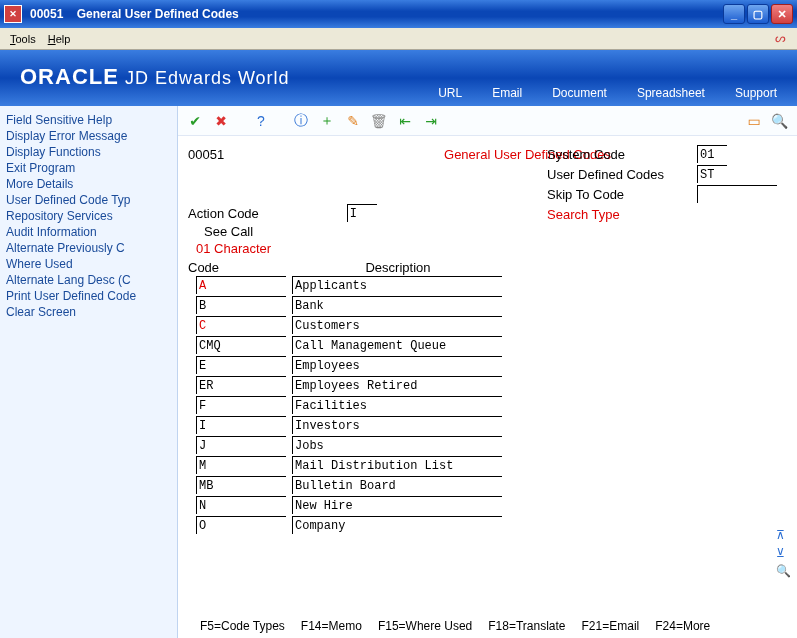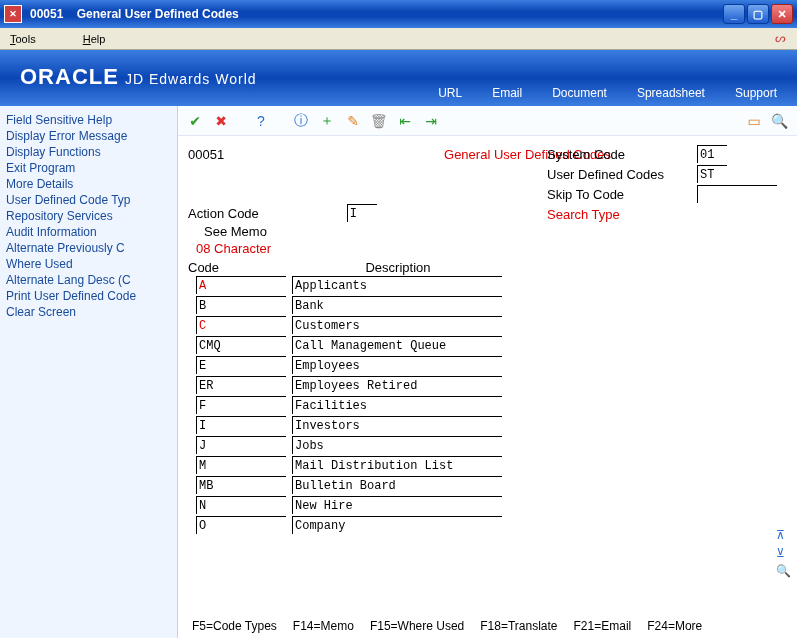--- a/index.html
+++ b/index.html
@@ -7,30 +7,30 @@
 
 
 .titlebar { height: 28px; background: linear-gradient(to bottom, #3a7de0 0%, #0a46b5 40%, #0a46b5 60%, #3a7de0 100%); display: flex; align-items: center; color: #fff; font-size: 12px; font-weight: bold; }
 .titlebar .app-icon { width: 18px; height: 18px; margin: 0 4px; background: #d04040; border: 1px solid #fff; display: flex; align-items: center; justify-content: center; font-size: 9px; }
 .titlebar .title-text { flex: 1; padding-left: 4px; }
 .titlebar .win-btns { display: flex; margin-right: 4px; gap: 2px; }
 .titlebar .win-btn { width: 22px; height: 20px; background: linear-gradient(to bottom, #6fa6ef, #1a5bcf); border: 1px solid #0a3a9a; border-radius: 3px; display: flex; align-items: center; justify-content: center; color: #fff; font-weight: bold; font-size: 11px; }
 .titlebar .win-btn.close { background: linear-gradient(to bottom, #f08080, #d04040); border-color: #a02020; }
 
 
-.menubar { height: 22px; background: #ece9d8; border-bottom: 1px solid #aca899; display: flex; align-items: center; font-size: 11px; padding: 0 4px; gap: 35px; }
+.menubar { height: 22px; background: #ece9d8; border-bottom: 1px solid #aca899; display: flex; align-items: center; font-size: 11px; padding: 0 4px; }
 .menubar .menu-item { padding: 2px 6px; }
 .menubar .menu-item .ul { text-decoration: underline; }
 .menubar .spacer { flex: 1; }
 .menubar .corner-icon { width: 16px; height: 16px; color: #d04040; font-size: 12px; margin-right: 2px; }
 
 
 .banner { height: 56px; background: linear-gradient(to bottom, #3a7de0 0%, #0a46b5 50%, #3a7de0 100%); display: flex; align-items: flex-end; color: #fff; padding: 0 20px 4px 20px; position: relative; }
 .banner .logo { font-family: Arial, sans-serif; font-weight: bold; font-size: 22px; letter-spacing: 1px; margin-bottom: 12px; }
-.banner .logo-sub { font-size: 14px; margin-left: 6px; font-weight: normal; }
+.banner .logo-sub { font-size: 18px; margin-left: 6px; font-weight: normal; }
 .banner .links { display: flex; gap: 30px; margin-left: auto; font-size: 12px; padding-bottom: 2px; }
 .banner .link { color: #fff; }
 
 
 .mainwrap { display: flex; height: calc(638px - 28px - 22px - 56px); background: #c2410c; }
 
 
 .sidebar { width: 178px; background: #eef5ff; border-right: 1px solid #c0d4f0; padding: 6px 4px; font-size: 12px; color: #1a4b9a; }
 .sidebar .side-item { padding: 1px 2px; white-space: nowrap; overflow: hidden; }
 
@@ -69,21 +69,21 @@
 .grid-body { }
 .grid-row { display: flex; height: 20px; align-items: center; }
 .cell-code { width: 90px; height: 18px; border: 1px solid #000; border-right: none; border-bottom: none; font-family: "Courier New", monospace; font-size: 12px; padding: 0 2px; background: #fff; margin-right: 6px; margin-left:8px;}
 .cell-desc { width: 210px; height: 18px; border: 1px solid #000; border-right: none; border-bottom: none; font-family: "Courier New", monospace; font-size: 12px; padding: 0 2px; background: #fff; }
 .cell-code.redtxt { color: #d00; }
 
 
 .navicons { position: absolute; right: 6px; bottom: 36px; display: flex; flex-direction: column; gap: 4px; font-size: 12px; color: #2a6ed3; }
 
 
-.footer { position: absolute; bottom: 0; left: 4px; right: 0; height: 24px; display: flex; align-items: center; gap: 16px; padding: 0 10px; font-family: "Courier New", monospace; font-size: 12px; color: #000; background: #fff; }
+.footer { position: absolute; bottom: 0; left: 12px; right: 0; height: 24px; display: flex; align-items: center; gap: 16px; padding: 0 10px; font-family: "Courier New", monospace; font-size: 12px; color: #000; background: #fff; }
 </style>
 </head>
 <body>
 
 <div class="titlebar">
   <div class="app-icon">✕</div>
   <div class="title-text">
     <span>00051</span>&nbsp;&nbsp;&nbsp;
     <span>General User Defined Codes</span>
   </div>
@@ -172,22 +172,22 @@
         </div>
         <div class="rf-row">
           <div class="rf-label rf-red">Search Type</div>
         </div>
       </div>
 
       <div class="action-row">
         <div class="action-label">Action Code</div>
         <input class="action-input" value="I" style="">
       </div>
-      <div class="see-memo">See Memo</div>
-      <div class="char-line">08 Character</div>
+      <div class="see-memo">See Call</div>
+      <div class="char-line">01 Character</div>
 
       <div class="grid-hdr">
         <div class="col-code">Code</div>
         <div class="col-desc">Description</div>
       </div>
       <div class="grid-body" id="grid-body">
           <div class="grid-row">
             <input class="cell-code redtxt" value="A" style="">
             <input class="cell-desc" value="Applicants" style="">
           </div>

